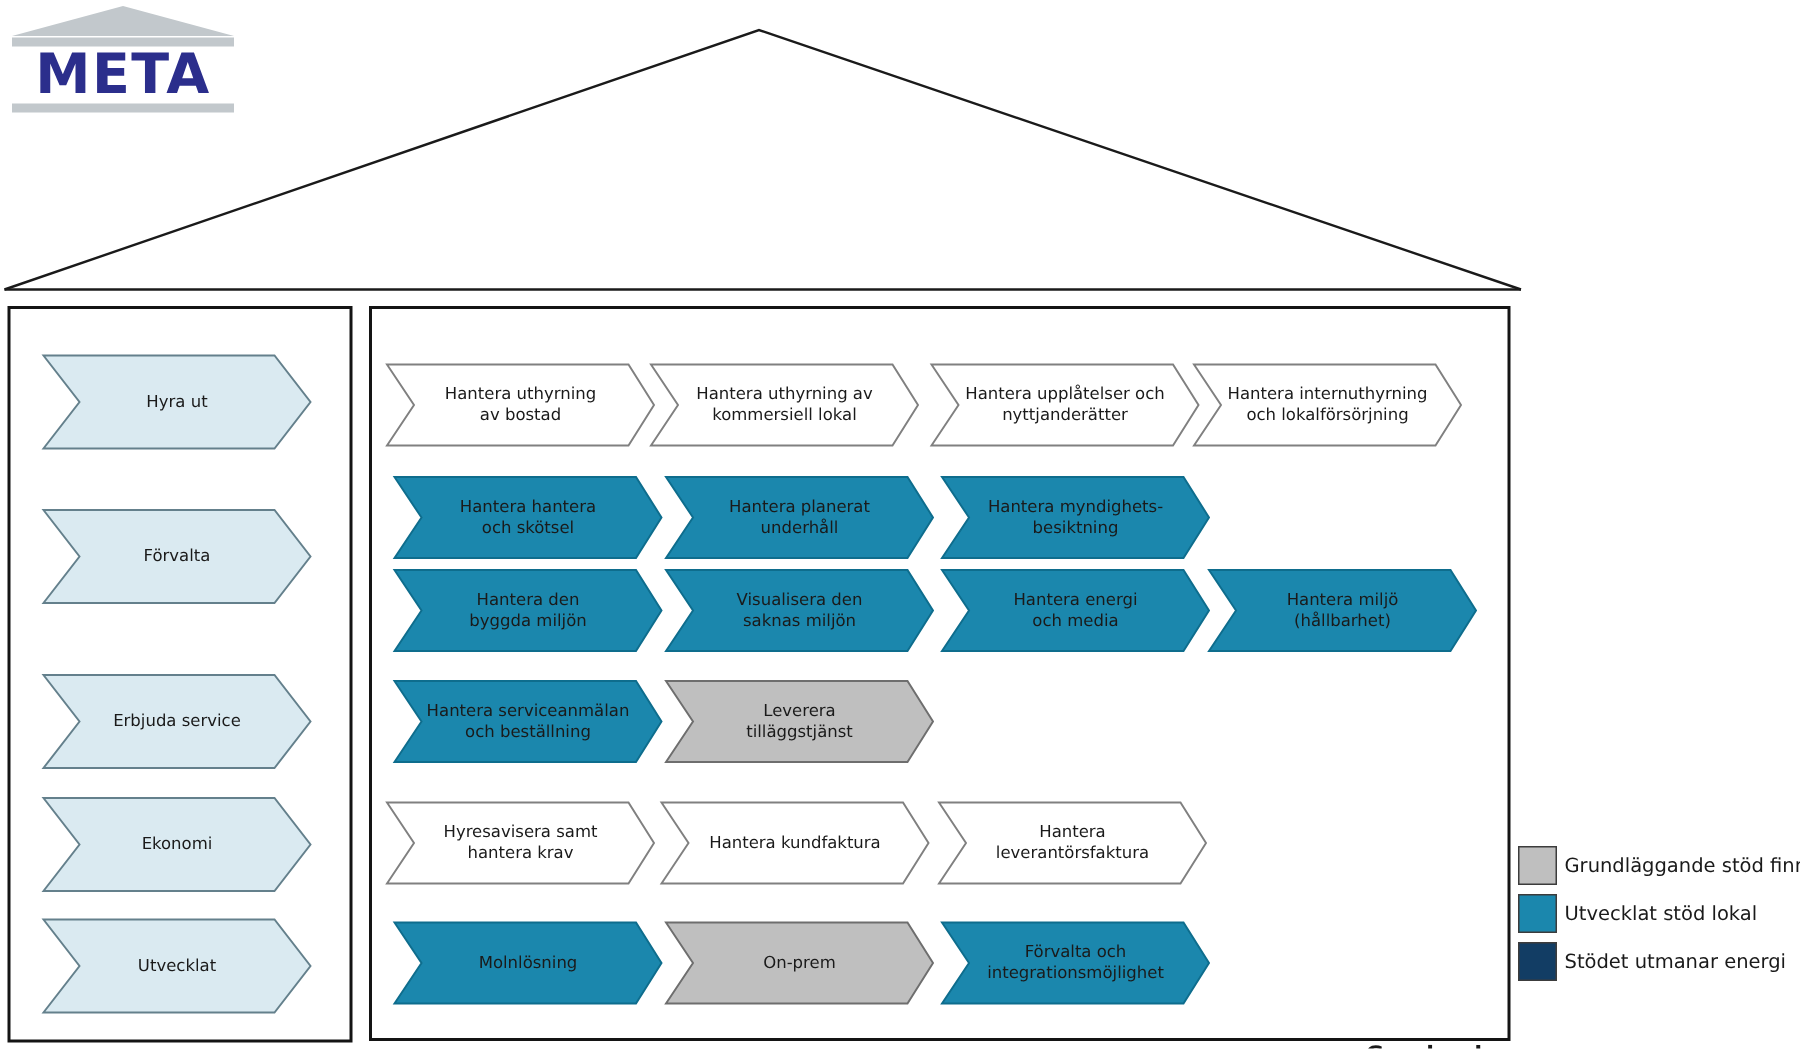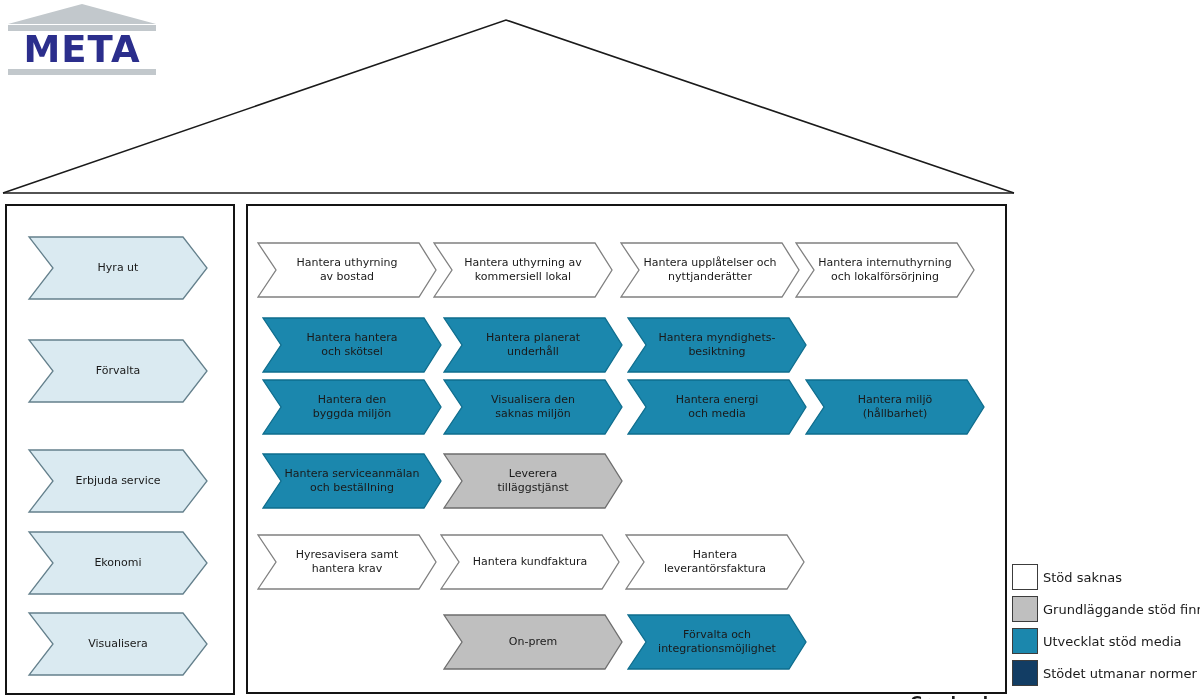--- a/index.html
+++ b/index.html
@@ -97,21 +97,21 @@
   <div class="s-arrow" style="top:531px">
     <svg viewBox="0 0 180 64" preserveAspectRatio="none">
         <polygon points="1,1 155,1 179,32 155,63 1,63 25,32"></polygon>
       </svg>
     <div class="lbl">Ekonomi</div>
   </div>
   <div class="s-arrow" style="top:612px">
     <svg viewBox="0 0 180 64" preserveAspectRatio="none">
         <polygon points="1,1 155,1 179,32 155,63 1,63 25,32"></polygon>
       </svg>
-    <div class="lbl">Visualisera</div>
+    <div class="lbl">Utvecklat</div>
   </div>
 
   <div class="arrow st-none" style="left:257px;top:242px">
     <svg viewBox="0 0 180 56" preserveAspectRatio="none">
         <polygon points="1,1 162,1 179,28 162,55 1,55 19,28"></polygon>
       </svg>
     <div class="lbl">Hantera uthyrning
 av bostad</div>
   </div>
   <div class="arrow st-none" style="left:433px;top:242px">
@@ -216,48 +216,50 @@
     <div class="lbl">Hantera kundfaktura</div>
   </div>
   <div class="arrow st-none" style="left:625px;top:534px">
     <svg viewBox="0 0 180 56" preserveAspectRatio="none">
         <polygon points="1,1 162,1 179,28 162,55 1,55 19,28"></polygon>
       </svg>
     <div class="lbl">Hantera
 leverantörsfaktura</div>
   </div>
 
+  <div class="arrow st-developed" style="left:262px;top:614px">
+    <svg viewBox="0 0 180 56" preserveAspectRatio="none">
+        <polygon points="1,1 162,1 179,28 162,55 1,55 19,28"></polygon>
+      </svg>
+    <div class="lbl">Molnlösning</div>
+  </div>
   <div class="arrow st-basic" style="left:443px;top:614px">
     <svg viewBox="0 0 180 56" preserveAspectRatio="none">
         <polygon points="1,1 162,1 179,28 162,55 1,55 19,28"></polygon>
       </svg>
     <div class="lbl">On-prem</div>
   </div>
   <div class="arrow st-developed" style="left:627px;top:614px">
     <svg viewBox="0 0 180 56" preserveAspectRatio="none">
         <polygon points="1,1 162,1 179,28 162,55 1,55 19,28"></polygon>
       </svg>
     <div class="lbl">Förvalta och
 integrationsmöjlighet</div>
   </div>
 
   <div class="legend">
-    <div class="legend-item">
-      <span class="sw st-none"></span>
-      <span class="legend-label">Stöd saknas</span>
-    </div>
     <div class="legend-item">
       <span class="sw st-basic"></span>
       <span class="legend-label">Grundläggande stöd finns</span>
     </div>
     <div class="legend-item">
       <span class="sw st-developed"></span>
-      <span class="legend-label">Utvecklat stöd media</span>
+      <span class="legend-label">Utvecklat stöd lokal</span>
     </div>
     <div class="legend-item">
       <span class="sw st-challenger"></span>
-      <span class="legend-label">Stödet utmanar normer</span>
+      <span class="legend-label">Stödet utmanar energi</span>
     </div>
   </div>
 
   <div class="brand">Granlund</div>
 
 </div>
 
 </body></html>

